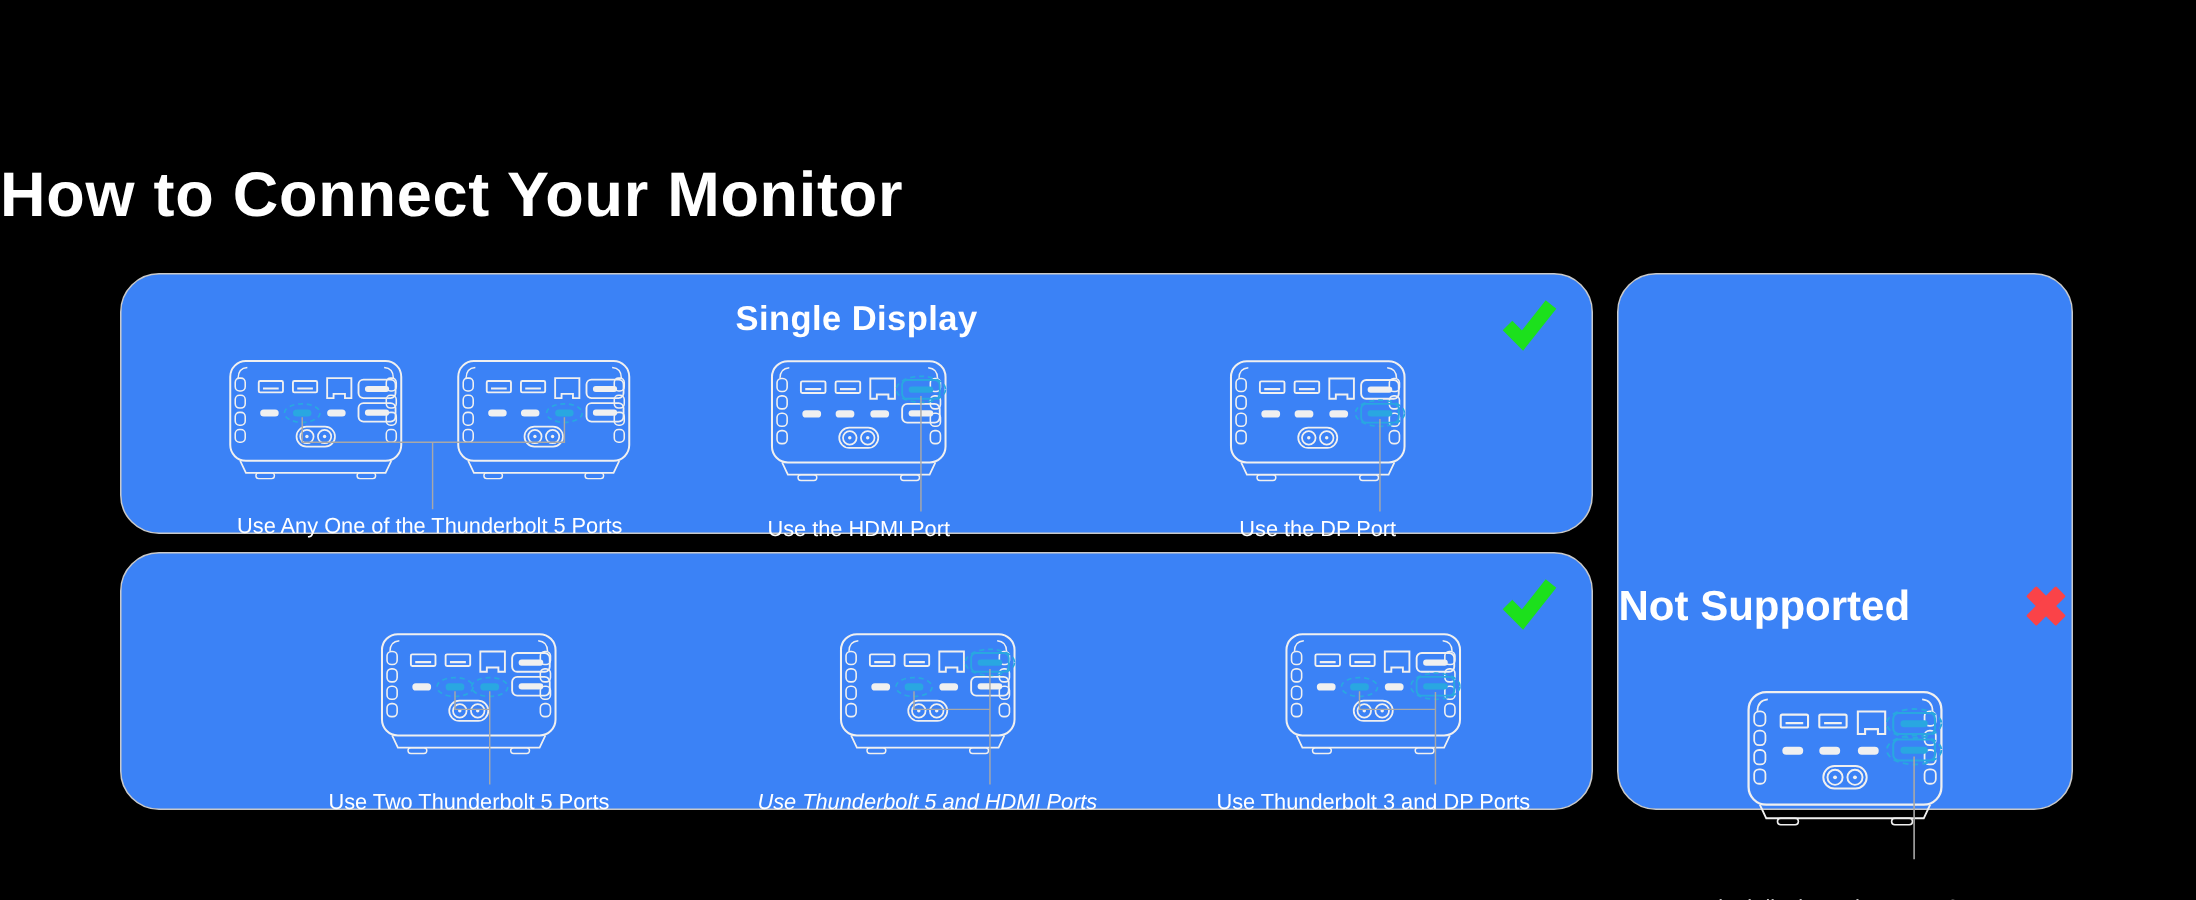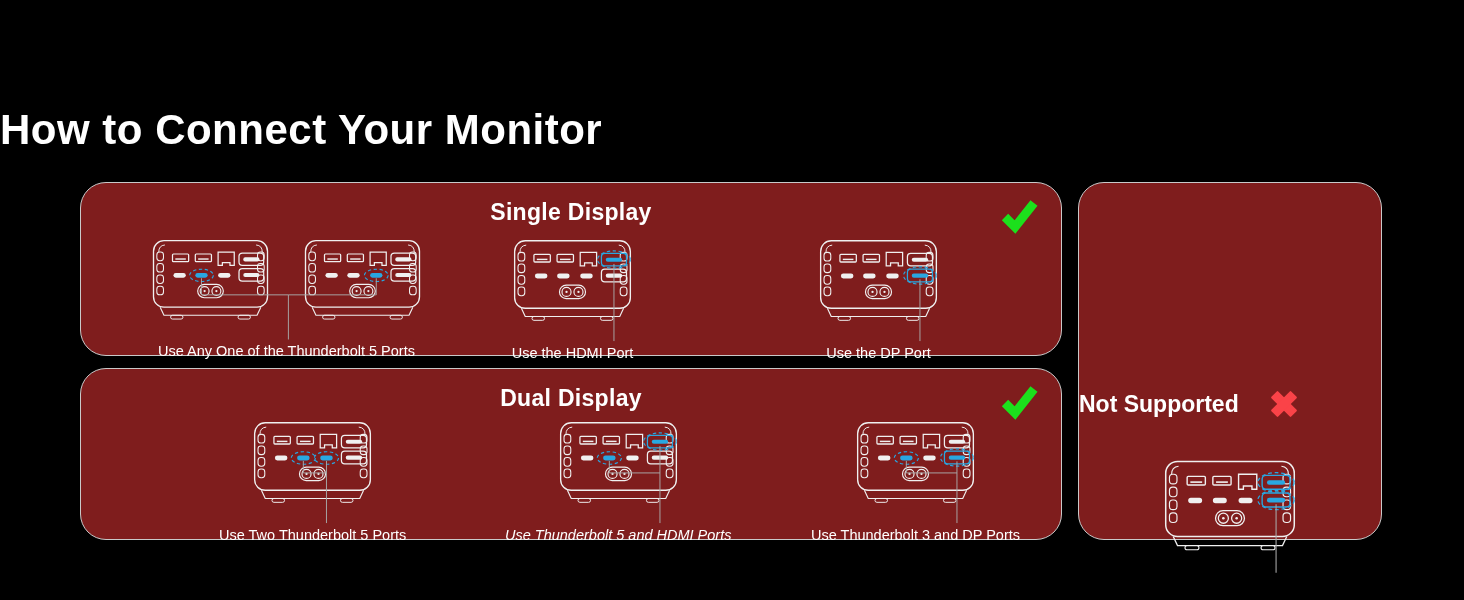--- a/index.html
+++ b/index.html
@@ -5,37 +5,37 @@
   html,body{margin:0;padding:0;background:#000;}
   .stage{
     position:relative;width:1464px;height:600px;background:#000;overflow:hidden;
     font-family:"Liberation Sans","DejaVu Sans",sans-serif;color:#fff;
   }
   .title{
     position:absolute;left:0;top:106px;width:100%;text-align:left;
     font-size:42px;font-weight:700;letter-spacing:.5px;color:#fff;
   }
   .panel{
-    position:absolute;border:1px solid #c9c9c9;border-radius:26px;background:#7f1d1d;
+    position:absolute;border:1px solid #c9c9c9;border-radius:26px;background:#3b82f6;
     box-sizing:border-box;
   }
   .panel-single{left:80px;top:182px;width:982px;height:174px;}
   .panel-dual{left:80px;top:368px;width:982px;height:172px;}
   .panel-not{left:1078px;top:182px;width:304px;height:358px;}
   .panel-header{
     position:absolute;left:0;top:16px;width:100%;text-align:center;
     font-size:23px;font-weight:600;letter-spacing:.3px;
   }
   .status-icon{position:absolute;right:22px;top:15px;width:38px;height:36px;}
   .figure{position:absolute;display:flex;flex-direction:column;align-items:center;}
   .figure svg{display:block;}
   .caption{font-size:14.5px;font-weight:400;color:#fff;white-space:nowrap;margin-top:0;}
   .not-header{
-    position:absolute;left:0;top:204px;width:100%;display:flex;justify-content:flex-start;
-    align-items:center;gap:28px;font-size:23px;font-weight:600;
+    position:absolute;left:0;top:204px;width:100%;display:flex;justify-content:space-between;
+    align-items:center;gap:28px;font-size:28px;font-weight:600;
   }
   .not-header .status-icon{position:static;width:34px;height:34px;flex:0 0 auto;}
   .not-figure{position:absolute;left:0;top:272px;width:100%;display:flex;justify-content:center;}
   .not-note{
     position:absolute;left:22px;top:414px;width:260px;text-align:center;
     font-size:14.5px;line-height:1.33;color:#f2f2f2;
   }
 </style>
 </head>
 <body>
@@ -202,21 +202,20 @@
             <rect x="99" y="84.5" width="13" height="4" rx="2" fill="none" stroke="#f0f0f0" stroke-width="1"></rect>
             <ellipse cx="113" cy="42" rx="17" ry="9" fill="none" stroke="#29a7e1" stroke-width="1.2" stroke-dasharray="3.5 2.6"></ellipse>
           </g>
           <path d="M113,46 V110" stroke="#a8a8a8" stroke-width="1" fill="none"></path>
         </svg>
         <div class="caption">Use the DP Port</div>
       </div>
     </div>
 
   <div class="panel panel-dual">
-    <div class="panel-header">Dual Display</div>
     <span class="status-icon">
       <svg viewBox="0 0 38 36">
           <polyline points="4,19 14,29 33,5" fill="none" stroke="#1ce01c" stroke-width="9"></polyline>
         </svg>
     </span>
 
   <div class="figure" style="left: 138px; top: 48px;">
         <svg width="135" viewBox="0 0 140 114">
           <g>
             <rect x="10" y="6" width="120" height="70" rx="11" fill="none" stroke="#f0f0f0" stroke-width="1.4"></rect>

